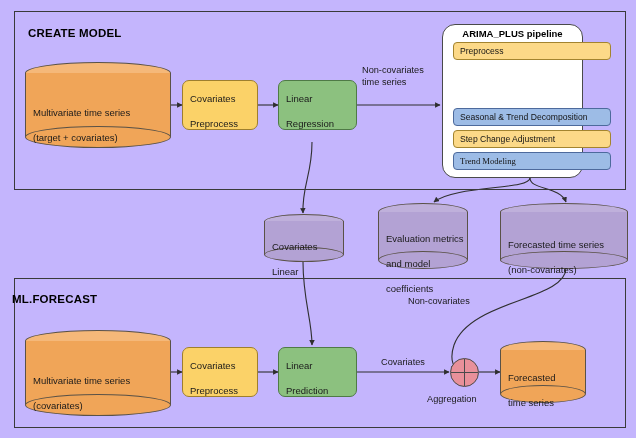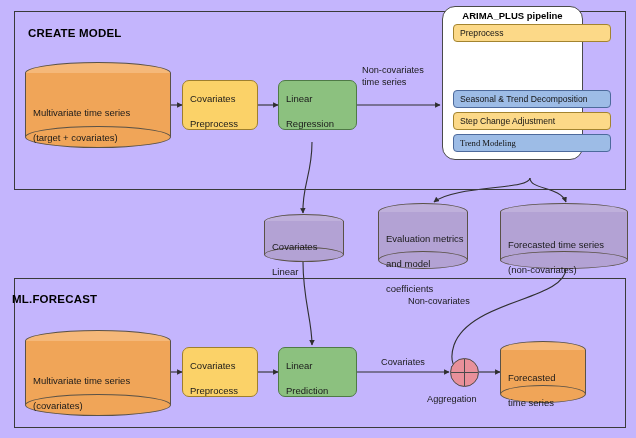--- a/index.html
+++ b/index.html
@@ -221,21 +221,21 @@
   <div class="pbox green" id="cm-regression" style="left:278px; top:80px; width:79px; height:50px;">
     <div class="lbl">
       <span>Linear</span><br>
       <span>Regression</span>
     </div>
   </div>
 
   <div class="elabel" style="left:362px; top:65px;">Non-covariates
 time series</div>
 
-  <div id="arima-pipeline" style="left:442px; top:6px; width:141px; height:154px;">
+  <div id="arima-pipeline" style="left:442px; top:24px; width:141px; height:154px;">
     <div class="ptitle">ARIMA_PLUS pipeline</div>
 
     <div class="step warm" style="left:10px; top:17px; width:158px; height:18px;">
       <span>Preprocess</span>
     </div>
     <div class="step cool" style="left:10px; top:83px; width:158px; height:18px;">
       <span>Seasonal &amp; Trend Decomposition</span>
     </div>
     <div class="step warm" style="left:10px; top:105px; width:158px; height:18px;">
       <span>Step Change Adjustment</span>

